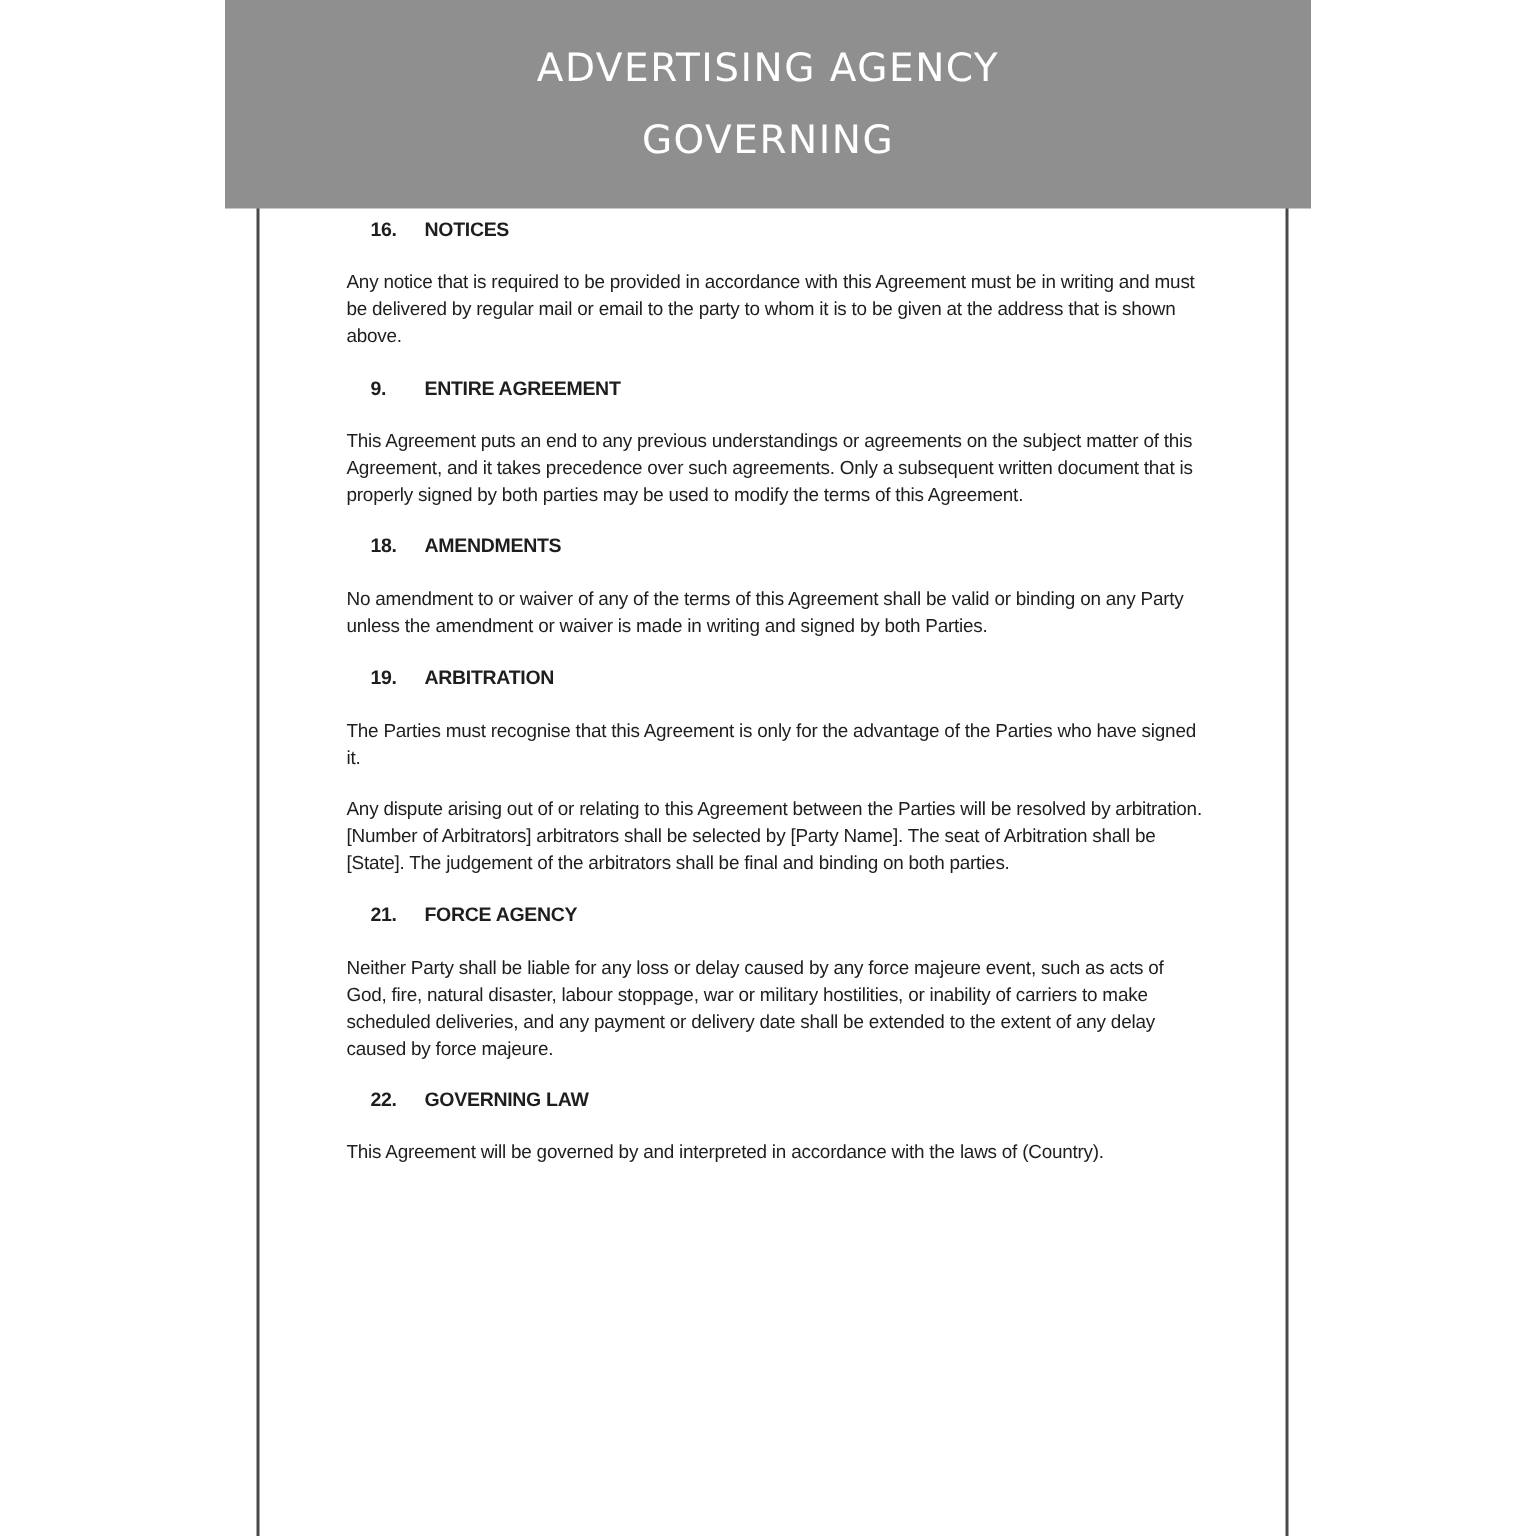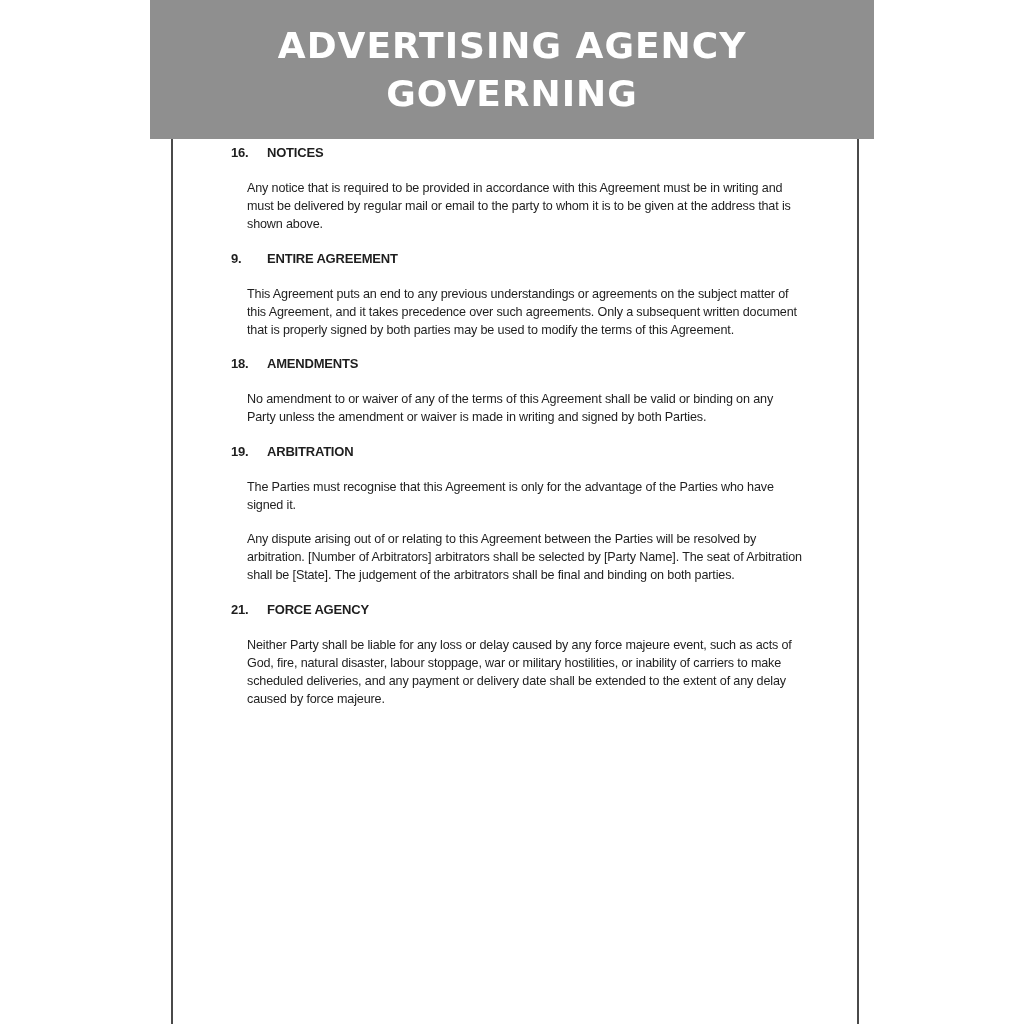--- a/index.html
+++ b/index.html
@@ -33,49 +33,49 @@
       background: #8f8f8f;
       display: flex;
       flex-direction: column;
       align-items: center;
       justify-content: center;
       z-index: 2;
     }
     .banner-line {
       color: #ffffff;
       font-family: "DejaVu Sans", "Liberation Sans", sans-serif;
-      font-weight: 700;
-      font-size: 36px;
+      font-weight: 400;
+      font-size: 26px;
       letter-spacing: 1px;
       line-height: 48px;
       text-align: center;
     }
     .content {
       position: absolute;
       left: 231px;
       top: 144px;
       width: 572px;
       color: #1e1e1e;
     }
     .section-heading {
       font-size: 13px;
       font-weight: bold;
       line-height: 18px;
-      margin: 0 0 17px 0;
+      margin: 0 0 17px 16px;
       display: flex;
       letter-spacing: -0.2px;
     }
     .section-num {
       width: 36px;
       display: inline-block;
     }
     .section-body {
       font-size: 12.6px;
       line-height: 18.2px;
-      margin: 0 0 16px 16px;
+      margin: 0 0 16px 0;
       letter-spacing: -0.15px;
       word-spacing: 0px;
     }
   </style>
 </head>
 <body>
 
 <div class="page"></div>
 
 <div class="banner">
@@ -122,14 +122,21 @@
   </div>
 
   <div>
     <div class="section-heading">
       <span class="section-num">21.</span>
       <span>FORCE AGENCY</span>
     </div>
     <p class="section-body">Neither Party shall be liable for any loss or delay caused by any force majeure event, such as acts of God, fire, natural disaster, labour stoppage, war or military hostilities, or inability of carriers to make scheduled deliveries, and any payment or delivery date shall be extended to the extent of any delay caused by force majeure.</p>
   </div>
 
+  <div>
+    <div class="section-heading">
+      <span class="section-num">22.</span>
+      <span>GOVERNING LAW</span>
+    </div>
+    <p class="section-body">This Agreement will be governed by and interpreted in accordance with the laws of (Country).</p>
+  </div>
 
 </div>
 
 </body></html>

